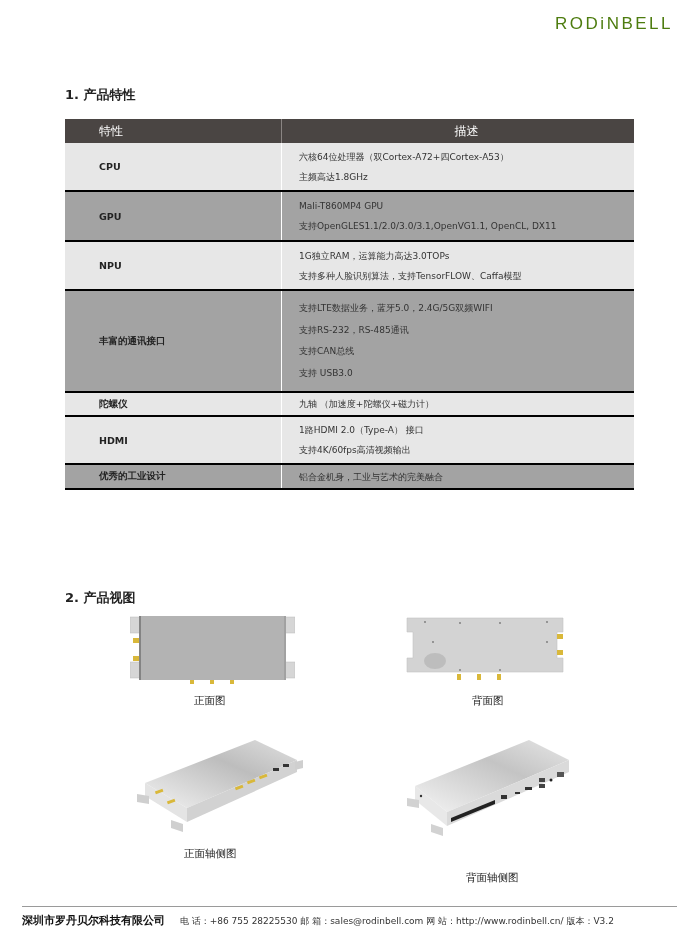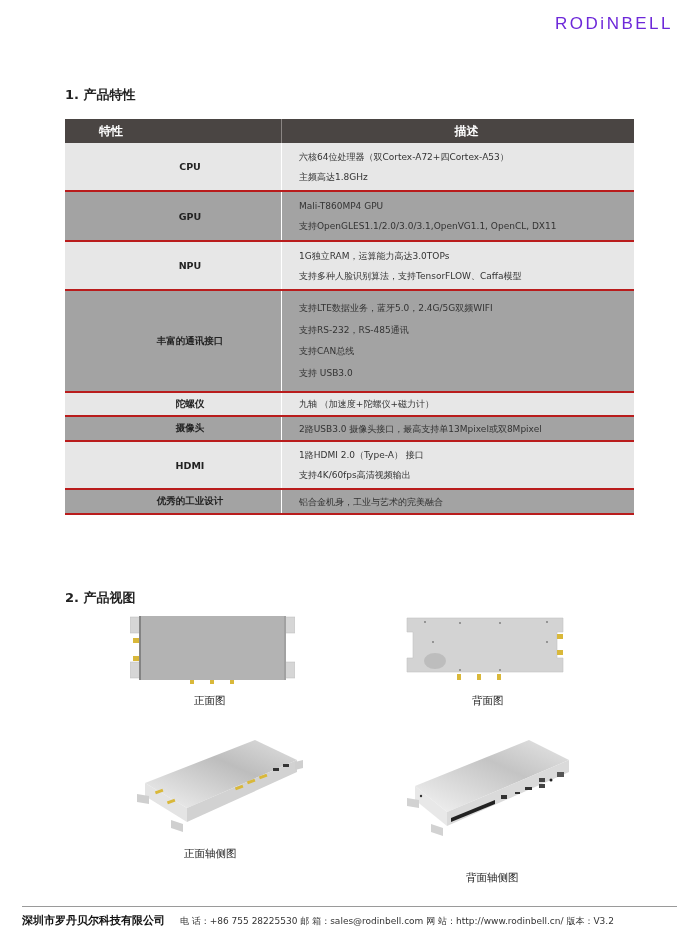--- a/index.html
+++ b/index.html
@@ -1,29 +1,29 @@
 <!DOCTYPE html>
 <html><head>
 <meta charset="utf-8">
 <style>
   html, body { margin: 0; padding: 0; background: #ffffff; }
   body { width: 699px; height: 944px; position: relative; overflow: hidden;
          font-family: "DejaVu Sans", "Liberation Sans", sans-serif; color: #222; }
   .logo { position: absolute; top: 14px; right: 26px; font-family: "Liberation Sans", sans-serif;
-          font-size: 17px; letter-spacing: 2.5px; color: #6d28d9; font-weight: 400; }
+          font-size: 17px; letter-spacing: 2.5px; color: #4d7c0f; font-weight: 400; }
   .sec-title { position: absolute; left: 65px; font-size: 13px; font-weight: bold; color: #222; margin-top: 20px; }
   table.spec { position: absolute; left: 65px; top: 119px; width: 569px; border-collapse: collapse;
                font-size: 9px; }
-  table.spec th { background: #4a4543; color: #fff; font-weight: bold; font-size: 12px; text-align: left;
+  table.spec th { background: #4a4543; color: #fff; font-weight: normal; font-size: 12px; text-align: left;
                   height: 24px; padding: 0; }
   table.spec th.c1 { padding-left: 34px; width: 182px; border-right: 1px solid #8a8583; }
   table.spec th.c2 { padding-left: 17px; text-align: center; }
-  table.spec td { padding: 0; vertical-align: middle; border-bottom: 2px solid #b91c1c; }
+  table.spec td { padding: 0; vertical-align: middle; border-bottom: 2px solid #000000; }
   table.spec td.c1 { padding-left: 34px; font-weight: bold; font-size: 9.5px; color: #222;
-                     border-right: 1px solid #ffffff; text-align: center; }
+                     border-right: 1px solid #ffffff; }
   table.spec td.c2 { padding-left: 17px; color: #333; }
   tr.dark td { background: #e7e7e7; }
   tr.light td { background: #a3a3a3; }
   .line { line-height: 20px; white-space: nowrap; }
   .view { position: absolute; text-align: center; }
   .caption { font-size: 10.5px; color: #222; position: absolute; white-space: nowrap; }
   .footer-rule { position: absolute; left: 22px; right: 22px; top: 906px; border-top: 1px solid #9a9a9a; }
   .footer { position: absolute; top: 913px; left: 22px; font-size: 9px; color: #333; white-space: nowrap; }
   .footer .company { font-weight: bold; font-size: 11px; color: #111; margin-right: 12px; }
   .footer .item { margin-right: 0; }
@@ -72,26 +72,20 @@
         <div class="line" style="line-height:21.5px">支持LTE数据业务，蓝牙5.0，2.4G/5G双频WIFI</div>
         <div class="line" style="line-height:21.5px">支持RS-232，RS-485通讯</div>
         <div class="line" style="line-height:21.5px">支持CAN总线</div>
         <div class="line" style="line-height:21.5px">支持 USB3.0</div>
       </td>
     </tr>
     <tr class="dark" style="height:24px">
       <td class="c1">陀螺仪</td>
       <td class="c2">
         <div class="line">九轴 （加速度+陀螺仪+磁力计）</div>
-      </td>
-    </tr>
-    <tr class="light" style="height:25px">
-      <td class="c1">摄像头</td>
-      <td class="c2">
-        <div class="line">2路USB3.0 摄像头接口，最高支持单13Mpixel或双8Mpixel</div>
       </td>
     </tr>
     <tr class="dark" style="height:48px">
       <td class="c1">HDMI</td>
       <td class="c2">
         <div class="line">1路HDMI 2.0（Type-A） 接口</div>
         <div class="line">支持4K/60fps高清视频输出</div>
       </td>
     </tr>
     <tr class="light" style="height:25px">

